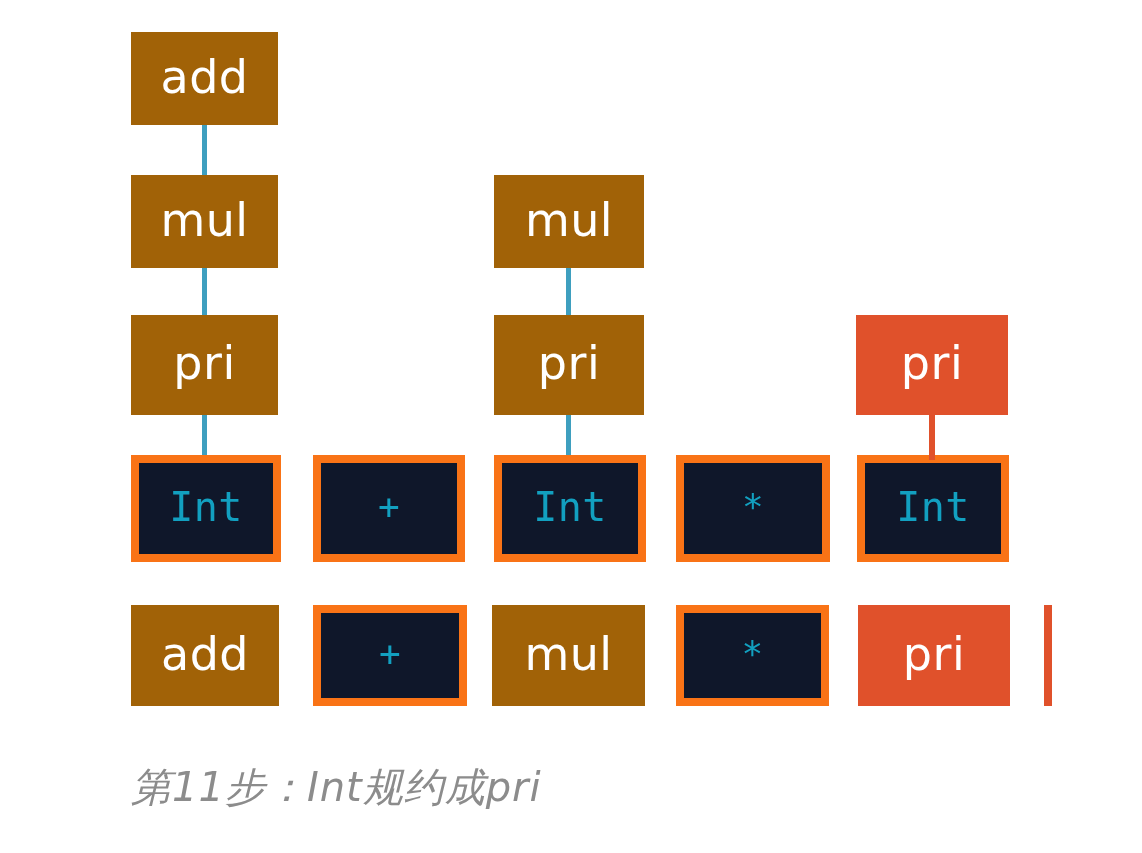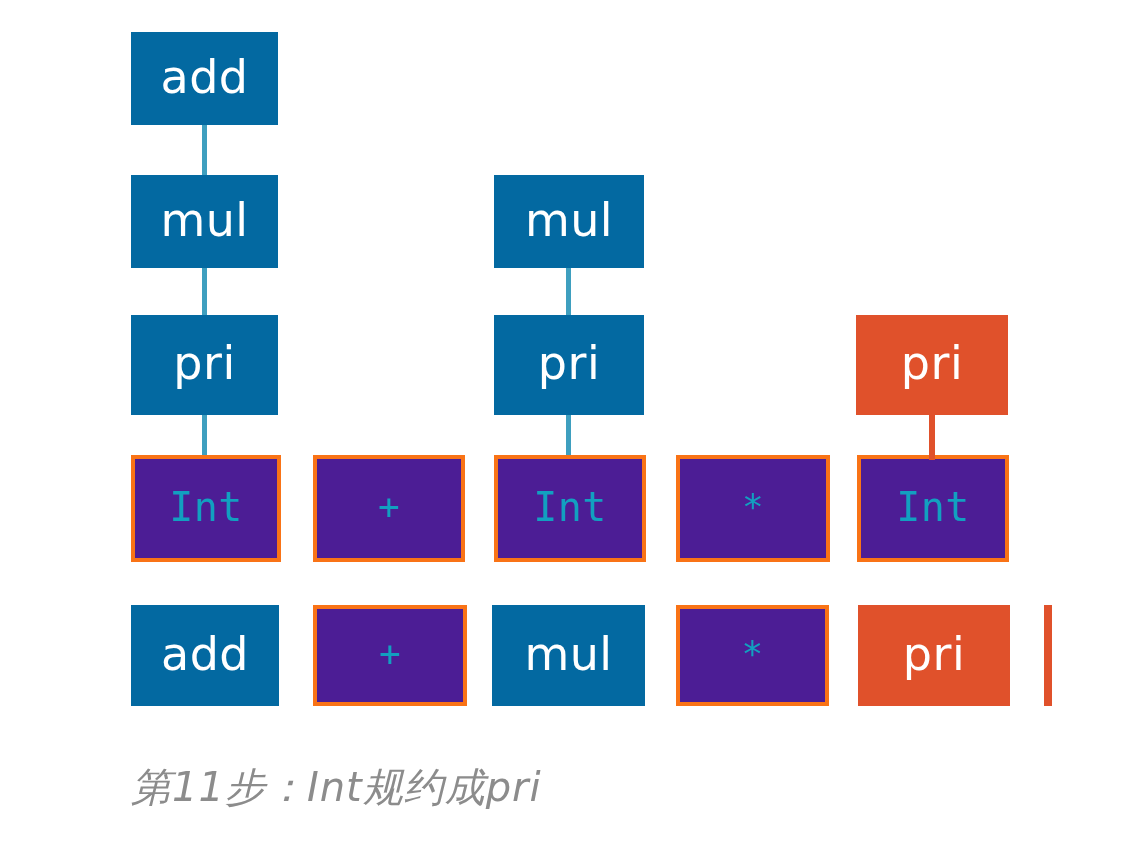--- a/index.html
+++ b/index.html
@@ -32,38 +32,38 @@
     user-select: none;
     z-index: 3;
   }
   .node-label {
     display: block;
     transform: translateY(-2px);
   }
 
   
   .node.fill-teal {
-    background: #0369a1;
+    background: #a16207;
     color: #ffffff;
     font-family: "DejaVu Sans", sans-serif;
     font-size: 46px;
     font-weight: 400;
   }
   
   .node.fill-red {
     background: #E0512B;
     color: #ffffff;
     font-family: "DejaVu Sans", sans-serif;
     font-size: 46px;
     font-weight: 400;
   }
   
   .node.outline {
-    background: #4c1d95;
-    border: 4px solid #f97316;
+    background: #0f172a;
+    border: 8px solid #f97316;
     color: #12A0C0;
     font-family: "DejaVu Sans Mono", monospace;
     font-size: 40px;
     font-weight: 400;
   }
   .node.outline.op {
     font-size: 36px;
     font-family: "DejaVu Sans Mono", monospace;
   }
 

